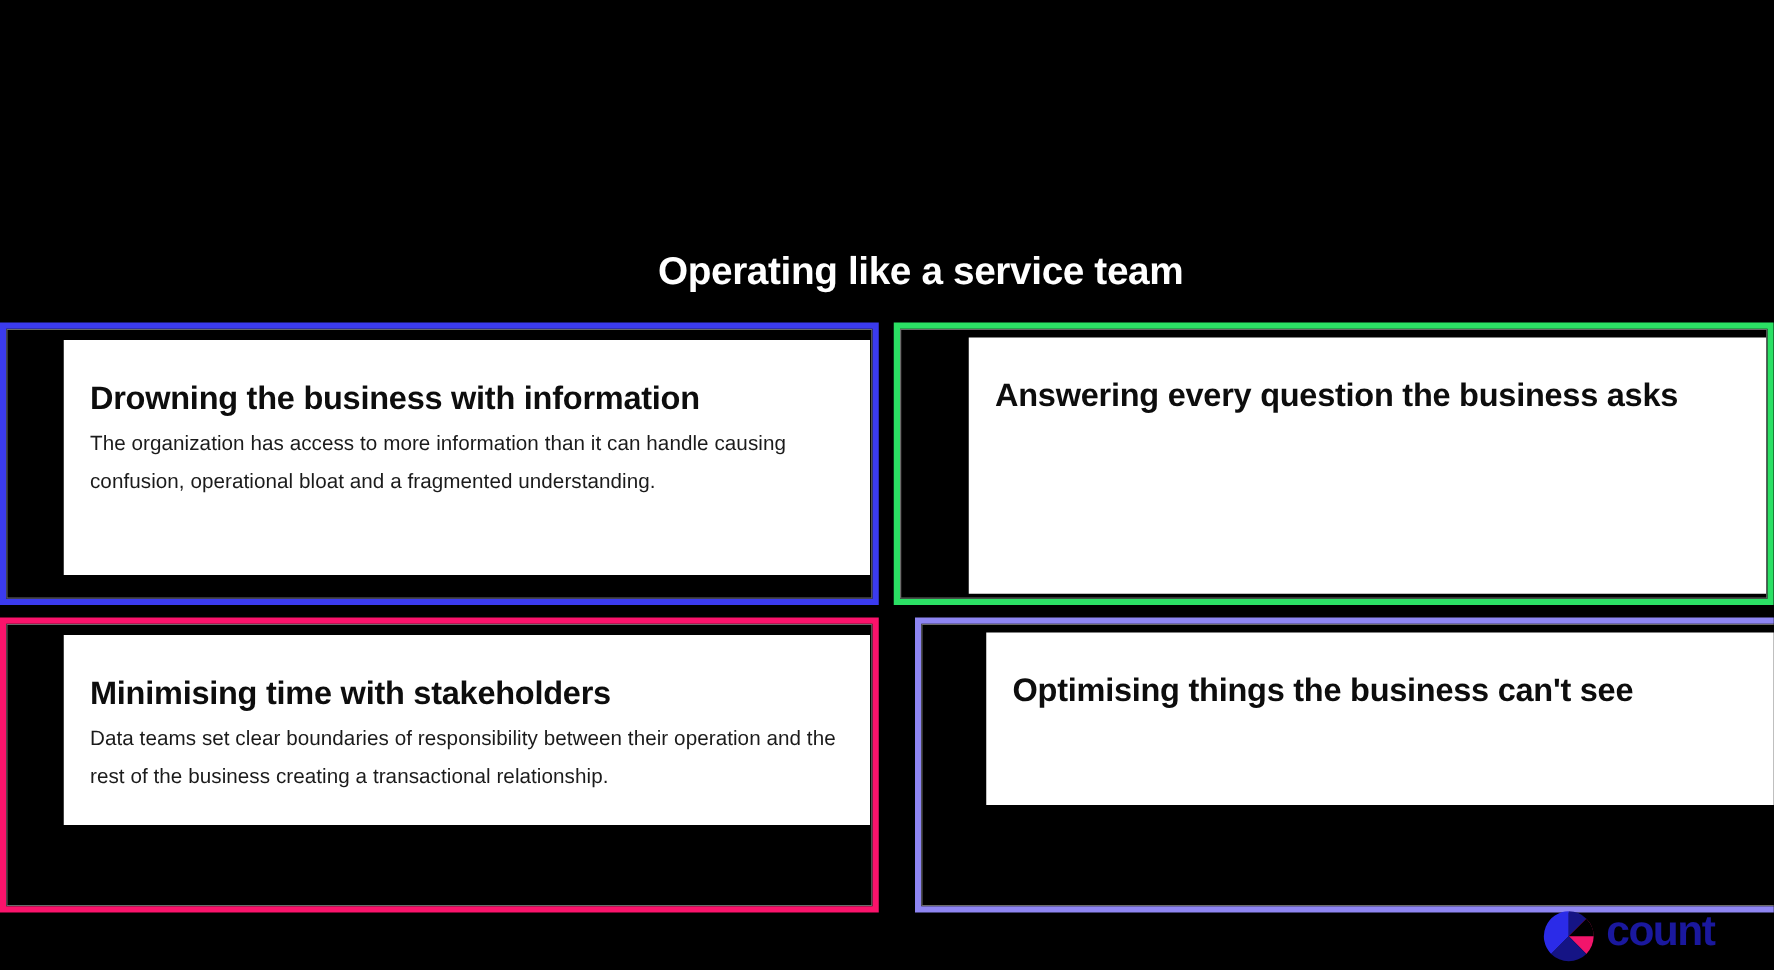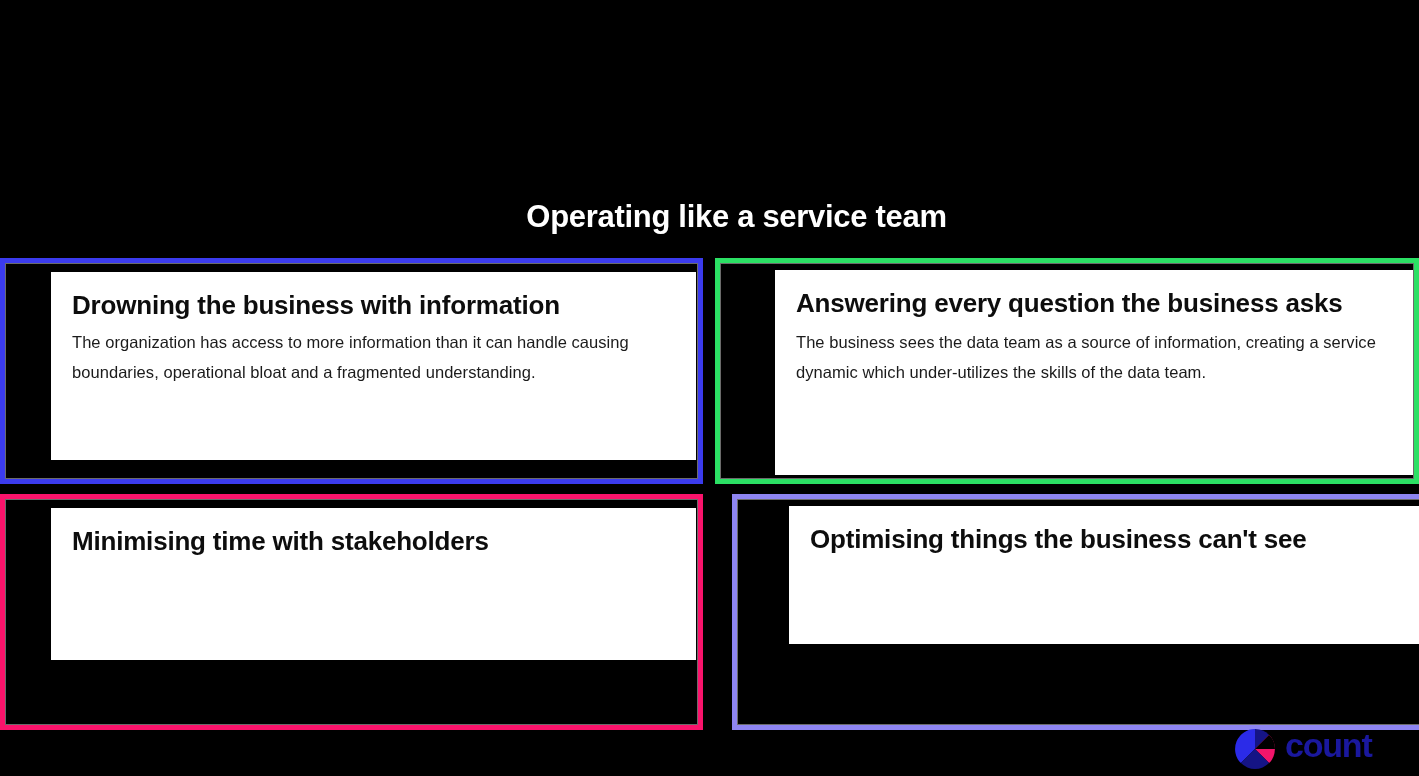--- a/index.html
+++ b/index.html
@@ -67,21 +67,21 @@
   .card.c1 { left: 0px;   top: 0px;   width: 703px; height: 226px; }
   .card.c2 { left: 715px; top: 0px;   width: 704px; height: 226px; }
   .card.c3 { left: 0px;   top: 236px; width: 703px; height: 236px; }
   .card.c4 { left: 732px; top: 236px; width: 704px; height: 236px; }
 
   
   .panel {
     position: absolute;
     background: #FFFFFF;
     box-sizing: border-box;
-    padding: 18px 24px 18px 21px;
+    padding: 31px 24px 18px 21px;
   }
   .card.c1 .panel { left: 46px; top: 9px;  right: 2px;  height: 188px; }
   .card.c2 .panel { left: 55px; top: 7px;  right: 1px;  bottom: 4px;  }
   .card.c3 .panel { left: 46px; top: 9px;  right: 2px;  height: 152px; }
   .card.c4 .panel { left: 52px; top: 7px;  right: 1px;  height: 138px; }
 
   .card-heading {
     margin: 0 0 6px 0;
     color: #0d0d0d;
     font-size: 26px;
@@ -126,34 +126,34 @@
 
 <div id="slide">
 
   <div class="slide-title">Operating like a service team</div>
 
   <div class="card-grid">
 
     <div class="card c1" style="border-color: rgb(59, 59, 238);">
       <div class="panel">
         <h2 class="card-heading">Drowning the business with information</h2>
-        <p class="card-body">The organization has access to more information than it can handle causing boundaries, operational bloat and a fragmented understanding.</p>
+        <p class="card-body">The organization has access to more information than it can handle causing confusion, operational bloat and a fragmented understanding.</p>
       </div>
     </div>
 
     <div class="card c2" style="border-color: rgb(43, 224, 100);">
       <div class="panel">
         <h2 class="card-heading">Answering every question the business asks</h2>
-        <p class="card-body">The business sees the data team as a source of information, creating a service dynamic which under-utilizes the skills of the data team.</p>
       </div>
     </div>
 
     <div class="card c3" style="border-color: rgb(250, 19, 107);">
       <div class="panel">
         <h2 class="card-heading">Minimising time with stakeholders</h2>
+        <p class="card-body">Data teams set clear boundaries of responsibility between their operation and the rest of the business creating a transactional relationship.</p>
       </div>
     </div>
 
     <div class="card c4" style="border-color: rgb(142, 133, 242);">
       <div class="panel">
         <h2 class="card-heading">Optimising things the business can't see</h2>
       </div>
     </div>
 
   </div>

